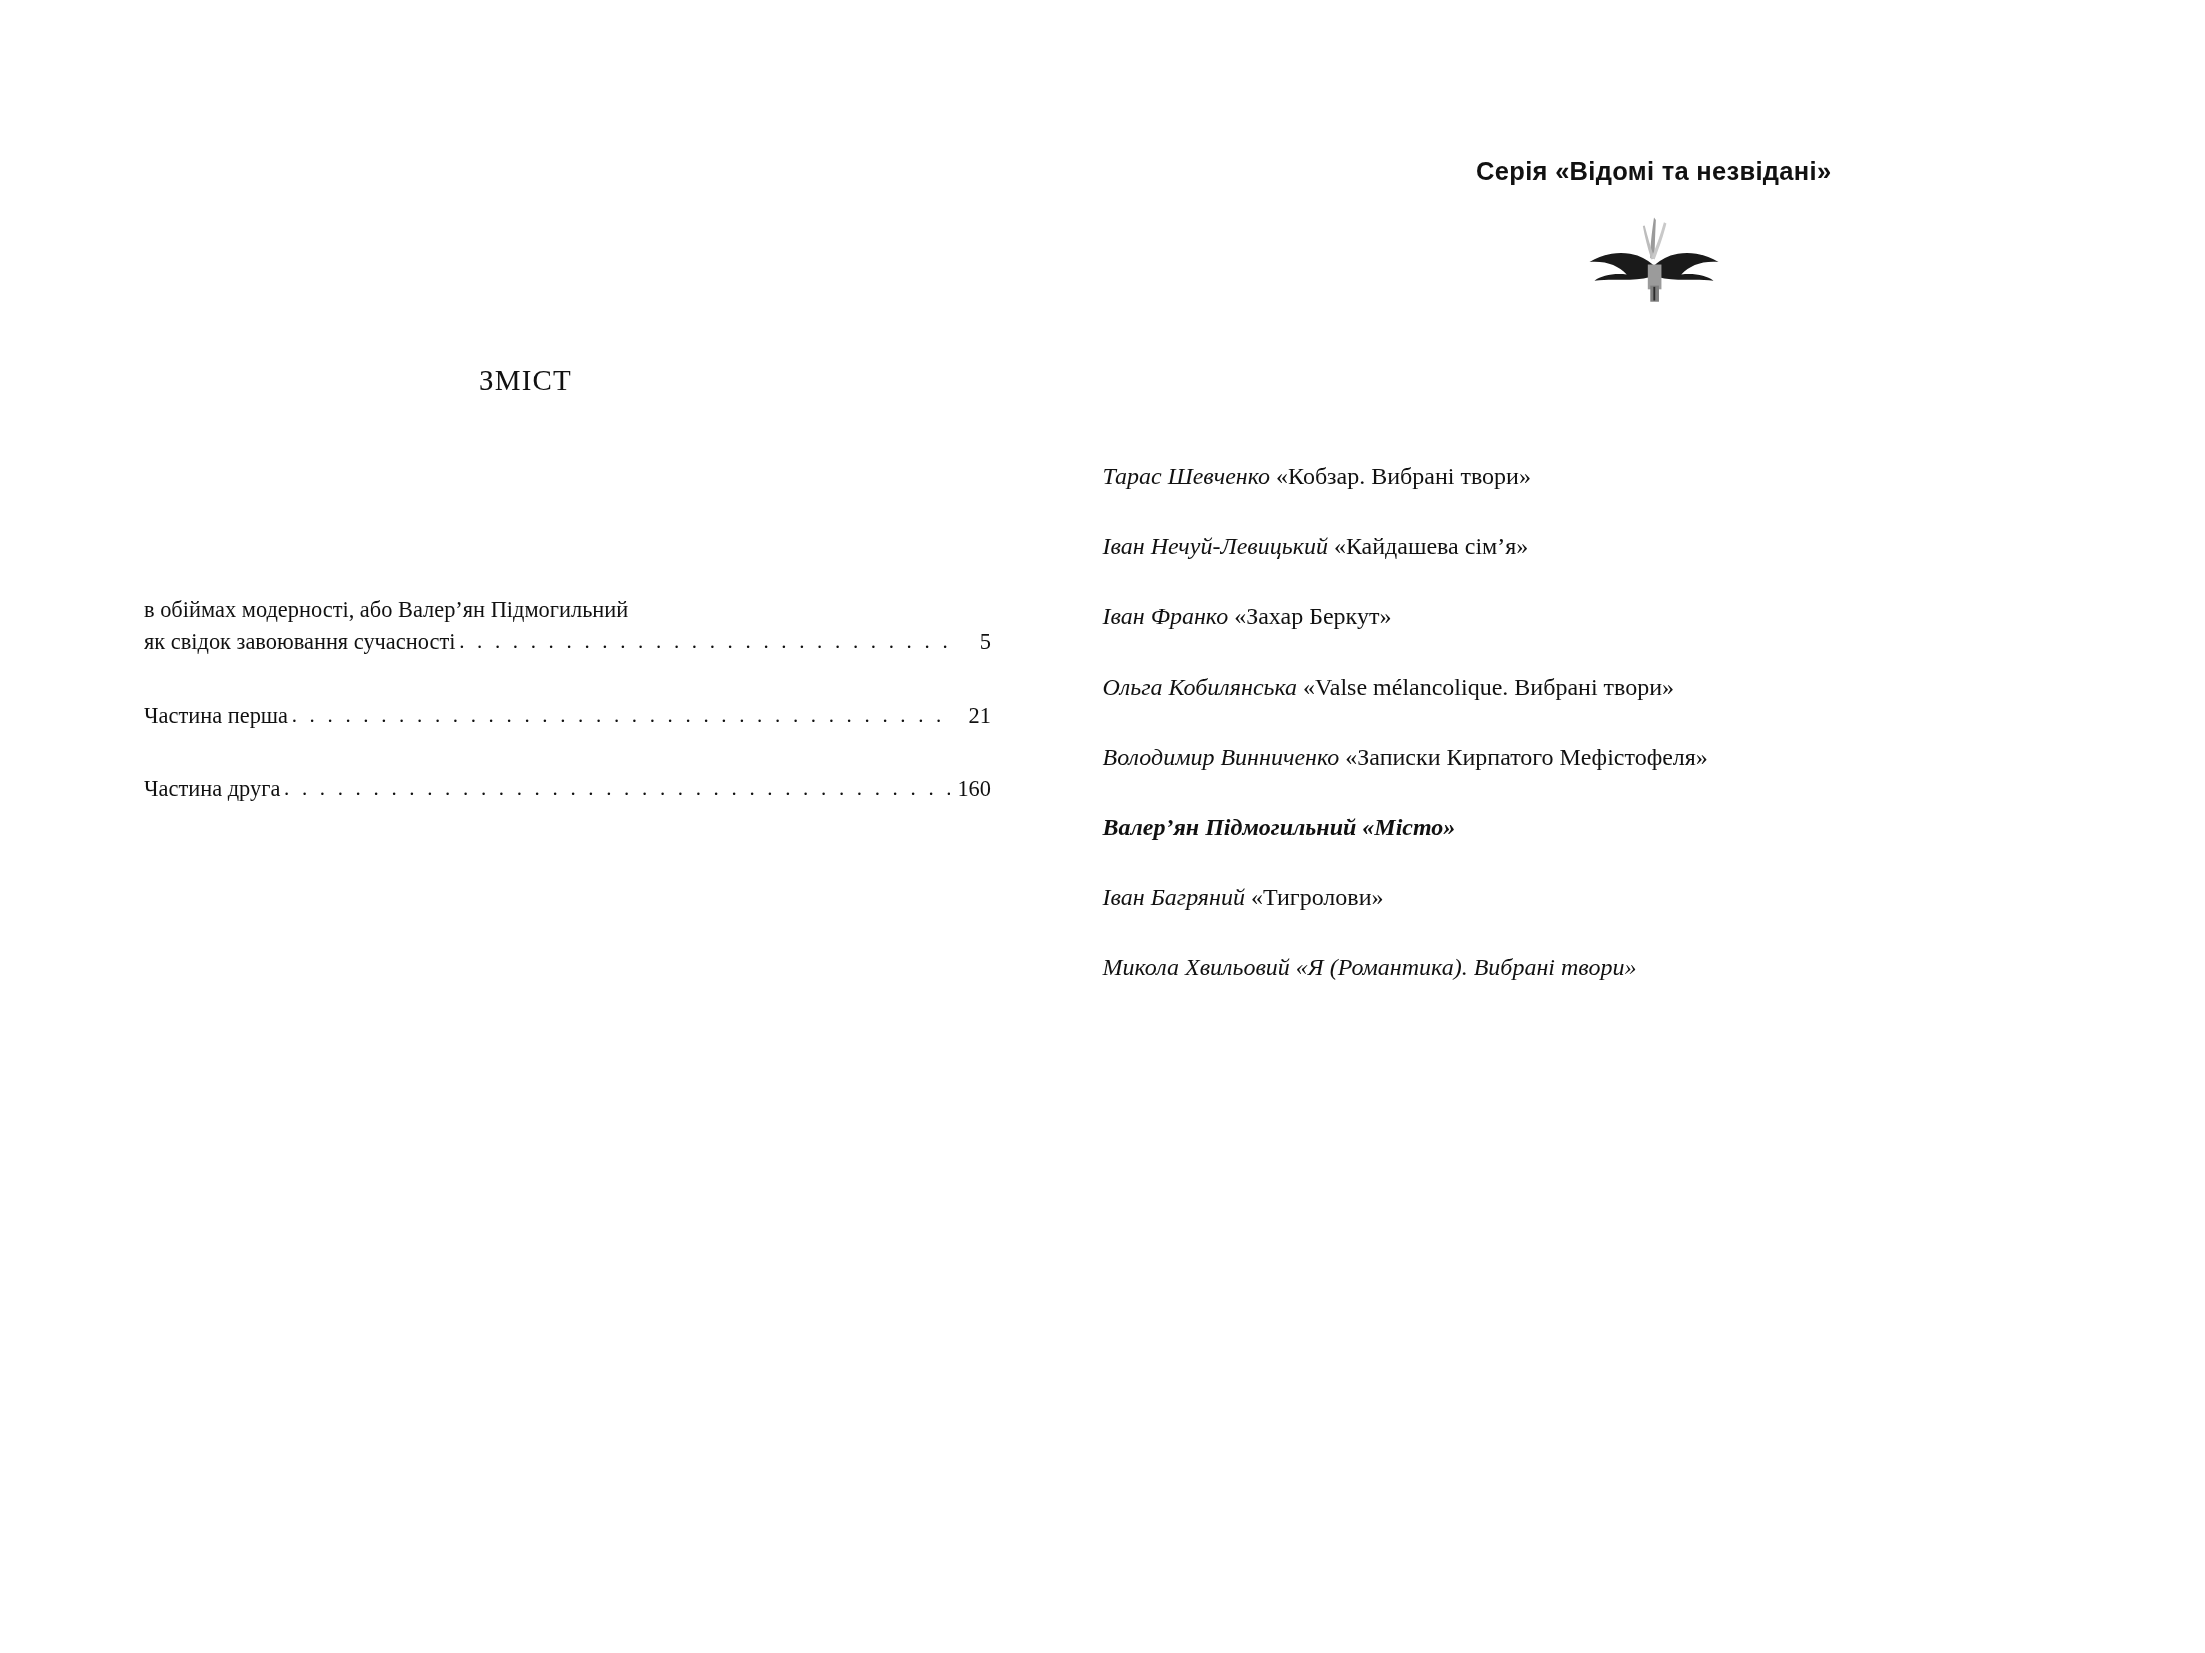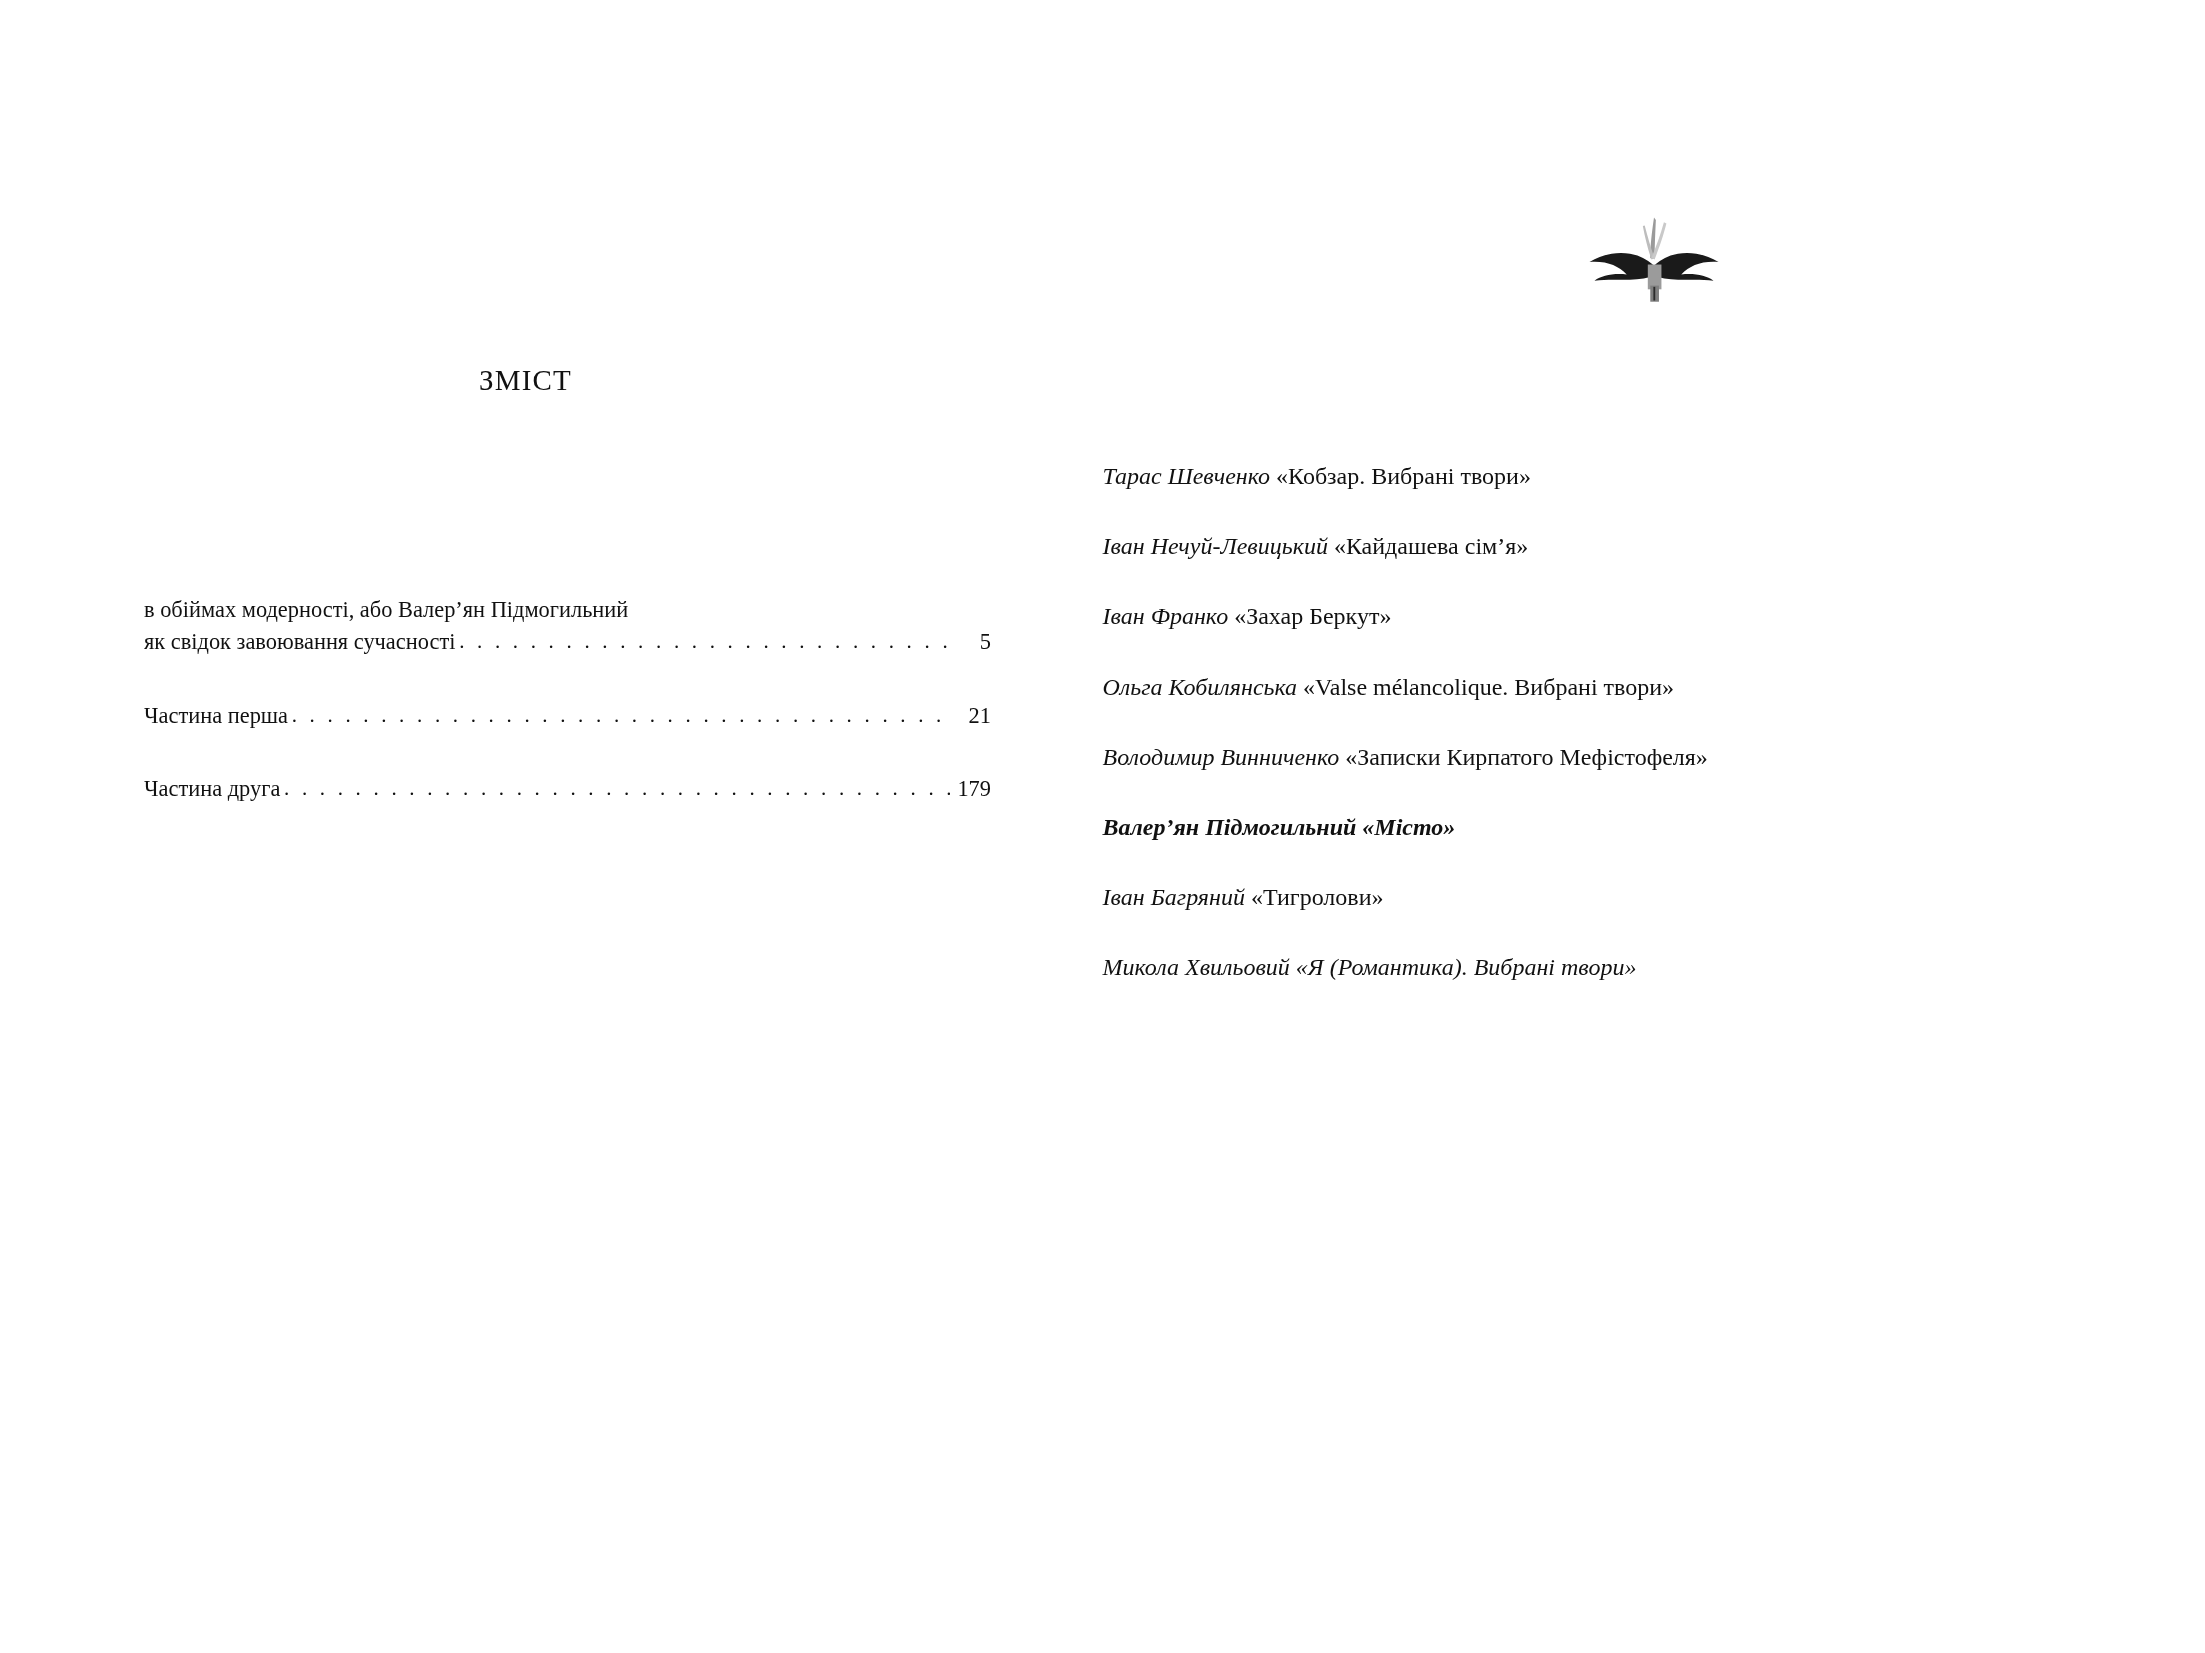--- a/index.html
+++ b/index.html
@@ -168,29 +168,30 @@
           <span class="entry-text">Частина перша</span>
           <span class="dots">. . . . . . . . . . . . . . . . . . . . . . . . . . . . . . . . . . . . . . . . . . . . . . . . . . . . .</span>
           <span class="page-num">21</span>
         </div>
       </div>
 
       <div class="toc-entry">
         <div class="lead-line">
           <span class="entry-text">Частина друга</span>
           <span class="dots">. . . . . . . . . . . . . . . . . . . . . . . . . . . . . . . . . . . . . . . . . . . . . . . . . . . . .</span>
-          <span class="page-num">179</span>
+          <span class="page-num">160</span>
         </div>
       </div>
 
     </div>
   </div>
 
   <div class="page">
 
+    <div class="series-heading">Серія «Відомі та незвідані»</div>
 
     <div class="series-logo">
       <svg width="162" height="124" viewBox="0 0 260 200">
 
         <path d="M130 20 C126 48 124 66 124 86 L131 86 C131 66 132 46 133 24 Z" fill="#9a9a9a"></path>
         <path d="M112 34 C116 56 121 74 126 88 L131 86 C125 70 120 52 115 33 Z" fill="#bdbdbd"></path>
         <path d="M150 30 C144 54 137 72 131 88 L126 85 C133 68 140 50 146 28 Z" fill="#c9c9c9"></path>
 
         <path d="M128 96 C104 74 62 70 26 92 C54 90 72 98 86 112 C62 110 46 114 34 122 C64 118 96 124 124 116 Z" fill="#1a1a1a"></path>
         <path d="M132 96 C156 74 198 70 234 92 C206 90 188 98 174 112 C198 110 214 114 226 122 C196 118 164 124 136 116 Z" fill="#1a1a1a"></path>

